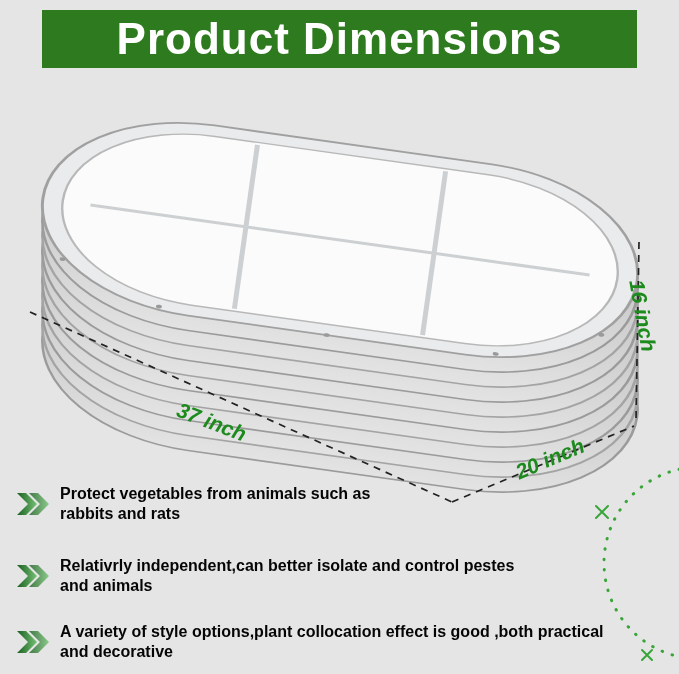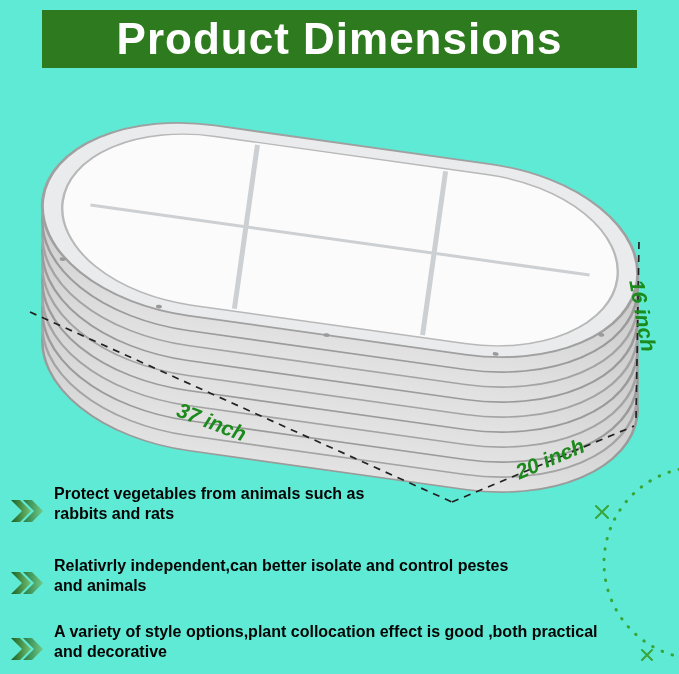--- a/index.html
+++ b/index.html
@@ -1,17 +1,17 @@
 <!DOCTYPE html>
 <html><head>
 <meta charset="utf-8">
 <style>
   html,body{margin:0;padding:0;background:#ffffff;}
   #stage{
-    position:relative;width:679px;height:674px;background:#5eead4;
+    position:relative;width:679px;height:674px;background:#e5e5e5;
     overflow:hidden;font-family:"Liberation Sans",sans-serif;
   }
   
   .banner{
     position:absolute;left:42px;top:10px;width:595px;height:58px;
     background:#2e7a1f;display:flex;align-items:center;justify-content:center;
   }
   .banner h1{
     margin:0;color:#ffffff;font-size:44px;font-weight:800;letter-spacing:1px;
     font-family:"Liberation Sans",sans-serif;white-space:nowrap;
@@ -21,21 +21,21 @@
   
   .dim-label{
     position:absolute;color:#1c8a1c;font-size:21px;font-weight:700;font-style:italic;
     white-space:nowrap;transform-origin:left top;
   }
   .dim-length{left:182px;top:398px;transform:rotate(21deg);}
   .dim-width{left:512px;top:462px;transform:rotate(-23deg);}
   .dim-height{left:648px;top:278px;transform:rotate(80deg);}
   
   .feature{
-    position:absolute;left:10px;display:flex;align-items:flex-end;gap:10px;
+    position:absolute;left:16px;display:flex;align-items:center;gap:10px;
   }
   .feature .txt{
     color:#050505;font-size:16px;font-weight:600;line-height:1.22;
   }
   .f1{top:484px;} .f1 .txt{max-width:330px;}
   .f2{top:556px;} .f2 .txt{max-width:470px;}
   .f3{top:622px;} .f3 .txt{max-width:560px;}
   .chev{flex:0 0 auto;margin-top:1px;}
 </style>
 </head>

